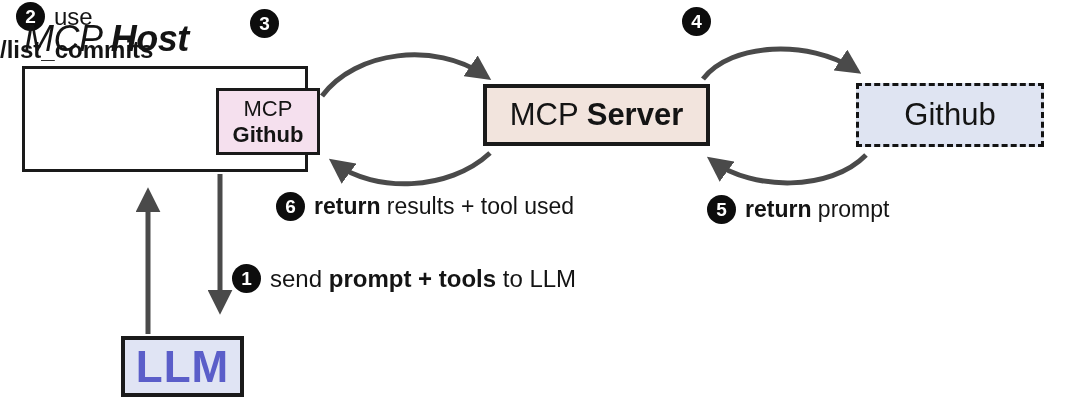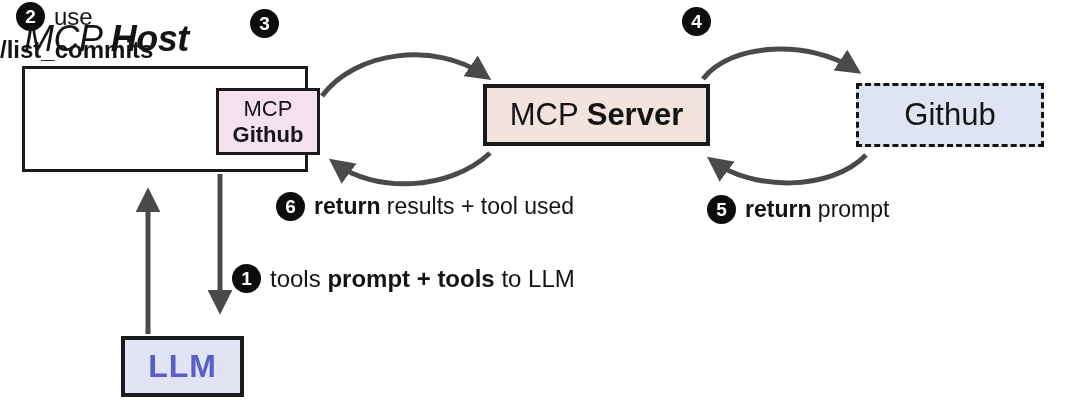--- a/index.html
+++ b/index.html
@@ -11,21 +11,21 @@
 
   .title { position:absolute; left:24px; top:18px; font-size:36px; letter-spacing:-0.5px;font-style:italic; }
 
   .box { position:absolute; box-sizing:border-box; display:flex; align-items:center; justify-content:center; }
   .host   { left:22px;  top:66px;  width:286px; height:106px; background:#ffffff; border:3px solid #1a1a1a; z-index:1; }
   .client { left:216px; top:88px;  width:104px; height:67px;  background:#f5e0ee; border:3px solid #1a1a1a;
             flex-direction:column; font-size:22px; line-height:26px; z-index:2; text-align:center; }
   .server { left:483px; top:84px;  width:227px; height:62px;  background:#f2e4dd; border:4px solid #1a1a1a; font-size:31px; }
   .github { left:856px; top:83px;  width:188px; height:64px;  background:#dfe4f2; border:3px dashed #141414; font-size:31px; }
   .llm    { left:121px; top:336px; width:123px; height:61px;  background:#e0e4f4; border:4px solid #1a1a1a;
-            font-size:32px; font-weight:700; color:#5b5ec9; letter-spacing:1px; z-index:2; }
+            font-size:44px; font-weight:700; color:#5b5ec9; letter-spacing:1px; z-index:2; }
 
   .arrows { position:absolute; left:0; top:0; z-index:3; pointer-events:none; }
 
   .step { position:absolute; display:flex; align-items:center; gap:9px; font-size:23px; white-space:nowrap; z-index:4; }
   .badge {
     display:inline-flex; width:29px; height:29px; border-radius:50%;
     background:#0d0d0d; color:#ffffff; font-weight:700;
     align-items:center; justify-content:center; font-size:19px; flex:none;
   }
   .s3 { left:250px; top:9px; }
@@ -93,21 +93,21 @@
     <span><b>return</b><span> results + tool used</span></span>
   </div>
 
   <div class="step s5">
     <span class="badge">5</span>
     <span><b>return</b><span> prompt</span></span>
   </div>
 
   <div class="step s1">
     <span class="badge">1</span>
-    <span><span>tools </span><b>prompt + tools</b><span> to LLM</span></span>
+    <span><span>send </span><b>prompt + tools</b><span> to LLM</span></span>
   </div>
 
   <div class="s2">
     <div class="row">
       <span class="badge">2</span>
       <span>use</span>
     </div>
     <b>/list_commits</b>
   </div>
 

